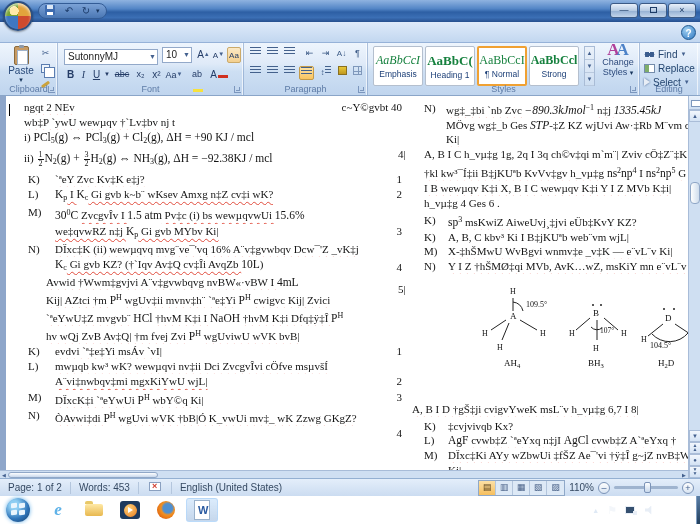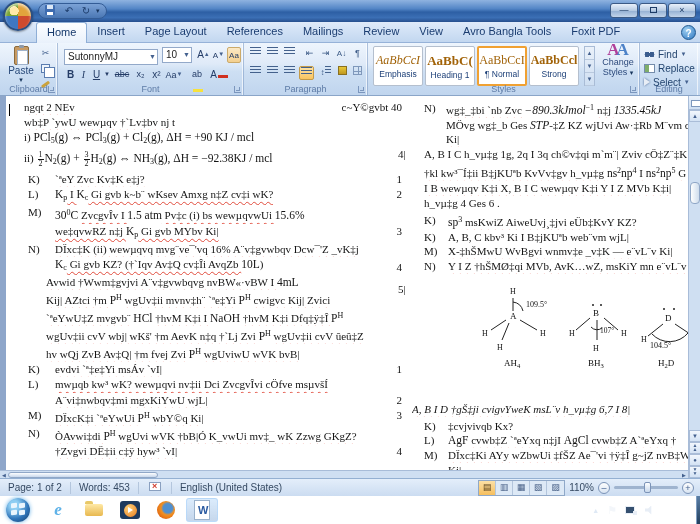--- a/index.html
+++ b/index.html
@@ -72,21 +72,21 @@
   
   .pico{position:absolute;width:15px;height:14px;line-height:13px;text-align:center;font-size:9px;color:#3c5a86;}
   .lines{display:inline-block;width:11px;height:9px;
     background:repeating-linear-gradient(180deg,#44618c 0 1px,transparent 1px 3px);}
   .pico.active{background:linear-gradient(180deg,#fde3a7,#f8c460);border:1px solid #c49a48;border-radius:2px;}
   
   .scells{position:absolute;left:5px;top:3px;display:flex;gap:2px;}
   .scell{width:50px;height:40px;background:#fff;border:1px solid #b4bfce;border-radius:2px;
     display:flex;flex-direction:column;align-items:center;justify-content:center;}
   .scell.sel{border:2px solid #f0a133;}
-  .sprev{font-family:"Liberation Serif",serif;font-size:12px;color:#a16207;white-space:nowrap;}
+  .sprev{font-family:"Liberation Serif",serif;font-size:12px;color:#15803d;white-space:nowrap;}
   .sprev.it{font-style:italic;}
   .sprev.bd{font-weight:bold;font-size:13px;}
   .sprev.st{font-weight:bold;}
   .sname{font-size:8.5px;color:#1c3f77;margin-top:1px;white-space:nowrap;}
   .sscroll{position:absolute;left:216px;top:3px;width:11px;height:40px;border:1px solid #a9bcd6;
     background:linear-gradient(180deg,#eaf1fa,#cfdff2);display:flex;flex-direction:column;}
   .sscroll div{flex:1;font-size:6px;color:#44618f;text-align:center;line-height:12px;border-bottom:1px solid #b9c9de;}
   .chgstyles{position:absolute;left:230px;top:2px;width:40px;height:46px;text-align:center;font-size:9px;color:#2c4a7c;line-height:10px;}
   .aa1{font-size:17px;font-weight:bold;color:#b0419b;font-family:"Liberation Serif",serif;}
   .aa2{font-size:17px;font-weight:bold;color:#4d82c8;font-family:"Liberation Serif",serif;margin-left:-3px;}
@@ -208,31 +208,20 @@
       <div class="qarr">▾</div>
     </div>
     <div class="winbtns">
       <div class="wbtn">—</div>
       <div class="wbtn"><span class="rbox"></span></div>
       <div class="wbtn">×</div>
     </div>
   </div>
 
   <div class="tabrow">
-    <div class="tabs" id="tabs">
-        <div class="tab active">Home</div>
-        <div class="tab">Insert</div>
-        <div class="tab">Page Layout</div>
-        <div class="tab">References</div>
-        <div class="tab">Mailings</div>
-        <div class="tab">Review</div>
-        <div class="tab">View</div>
-        <div class="tab">Avro Bangla Tools</div>
-        <div class="tab">Foxit PDF</div>
-      </div>
     <div class="help-btn">?</div>
   </div>
 
   <div class="ribbon">
 
     <div class="grp" style="width:58px;">
       <div class="paste-big">
         <div class="clipico"></div>
         <span>Paste</span>
         <div class="qarr">▾</div>
@@ -400,23 +389,20 @@
       <div class="dl" style="padding-left: 36px;">
         <span class="bd"><span class="tq">Avwid †Wwm‡gvjvi A¨v‡gvwbqvg nvBW«·vBW I </span><span class="tf">4mL</span></span>
       </div>
       <div class="dl" style="padding-left: 36px;">
         <span class="bd"><span class="tq">Kij| AZtci †m </span><span class="tf">P</span><span class="tu">H</span><span class="tq"> wgUv‡ii mvnv‡h¨ `ªe‡Yi </span><span class="tf">P</span><span class="tu">H</span><span class="tq"> cwigvc Kij| Zvici</span></span>
       </div>
       <div class="dl" style="padding-left: 36px;">
         <span class="bd"><span class="tq">`ªeYwU‡Z mvgvb¨ </span><span class="tf">HCl</span><span class="tq"> †hvM K‡i I </span><span class="tf">NaOH</span><span class="tq"> †hvM K‡i Dfq‡ÿ‡Î </span><span class="tf">P</span><span class="tu">H</span></span>
       </div>
       <div class="dl" style="padding-left: 36px;">
-        <span class="bd"><span class="tq">wgUv‡ii cvV wbj| wKš' †m AevK n‡q †`Lj Zvi </span><span class="tf">P</span><span class="tu">H</span><span class="tq"> wgUv‡ii cvV ûeû‡Z</span></span>
-      </div>
-      <div class="dl" style="padding-left: 36px;">
         <span class="bd"><span class="tq">hv wQj ZvB Av‡Q| †m fvej Zvi </span><span class="tf">P</span><span class="tu">H</span><span class="tq"> wgUviwU wVK bvB|</span></span>
       </div>
       <div class="dl" style="padding-left: 18px;">
         <span class="lb" style="width: 27px;">K)</span>
         <span class="bd"><span class="tq">evdvi `ª‡e‡Yi msÁv `vI|</span></span>
         <span class="mk">1</span>
       </div>
       <div class="dl" style="padding-left: 18px;">
         <span class="lb" style="width: 27px;">L)</span>
         <span class="bd"><span class="tq">mwµqb kw³ wK? wewµqvi nv‡ii Dci ZvcgvÎvi cÖfve msµvšÍ</span></span>
@@ -428,21 +414,20 @@
       <div class="dl" style="padding-left: 18px;">
         <span class="lb" style="width: 27px;">M)</span>
         <span class="bd"><span class="tq">DÏxcK‡i `ªeYwUi </span><span class="tf">P</span><span class="tu">H</span><span class="tq"> wbY©q Ki|</span></span>
         <span class="mk">3</span>
       </div>
       <div class="dl" style="padding-left: 18px;">
         <span class="lb" style="width: 27px;">N)</span>
         <span class="bd"><span class="tq">ÒAvwi‡di </span><span class="tf">P</span><span class="tu">H</span><span class="tq"> wgUvi wVK †bB|Ó K_vwUi mv‡_ wK Zzwg GKgZ?</span></span>
       </div>
       <div class="dl" style="padding-left: 45px;">
-        <span class="bd"><span class="tq">†Zvgvi DË‡ii c‡ÿ hyw³ `vI|</span></span>
         <span class="mk">4</span>
       </div>
     </div>
   <div class="col" id="colR">
       <div class="dl" style="padding-left: 26px;">
         <span class="lb" style="width: 22px;">N)</span>
         <span class="bd"><span class="tq">wg‡_‡bi `nb Zvc </span><span class="ti">−890.3kJmol</span><span class="tu">−1</span><span class="tq"> n‡j </span><span class="ti">1335.45kJ</span></span>
       </div>
       <div class="dl" style="padding-left: 48px;">
         <span class="bd"><span class="tq">MÖvg wg‡_b Ges </span><span class="ti">STP</span><span class="tq">-‡Z KZ wjUvi Aw·‡Rb M¨vm c</span></span>
@@ -479,21 +464,21 @@
         <span class="lb" style="width: 24px;">N)</span>
         <span class="bd"><span class="tq">Y I Z †hŠMØ‡qi MVb, AvK…wZ, msKiY mn e¨vL¨v</span></span>
       </div>
       <div class="dl" style="margin-top: 8px;">
         <span class="lb" style="width: 26px;">5|</span>
         <span class="bd"></span>
       </div>
       <div class="dl spacer">
         <span class="bd"></span>
       </div>
-      <div class="dl" style="padding-left: 14px; font-style: italic;">
+      <div class="dl" style="padding-left: 14px;">
         <span class="bd"><span class="tq">A, B I D †gŠ‡ji cvigvYweK msL¨v h_vµ‡g 6,7 I 8|</span></span>
       </div>
       <div class="dl" style="padding-left: 26px; margin-top: 2px;">
         <span class="lb" style="width: 24px;">K)</span>
         <span class="bd"><span class="tq">‡cvjvivqb Kx?</span></span>
       </div>
       <div class="dl" style="padding-left: 26px;">
         <span class="lb" style="width: 24px;">L)</span>
         <span class="bd"><span class="tf">AgF</span><span class="tq"> cvwb‡Z `ªeYxq n‡jI </span><span class="tf">AgCl</span><span class="tq"> cvwb‡Z A`ªeYxq †</span></span>
       </div>

